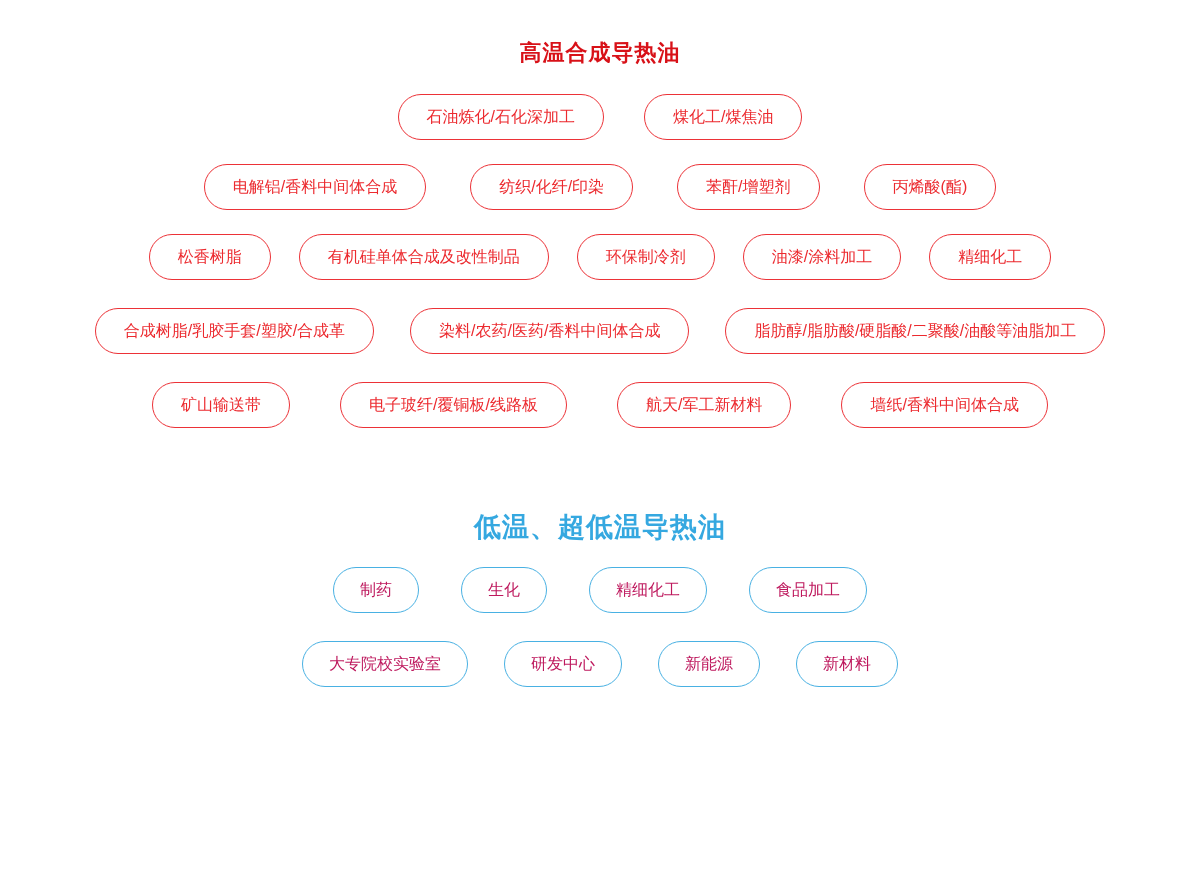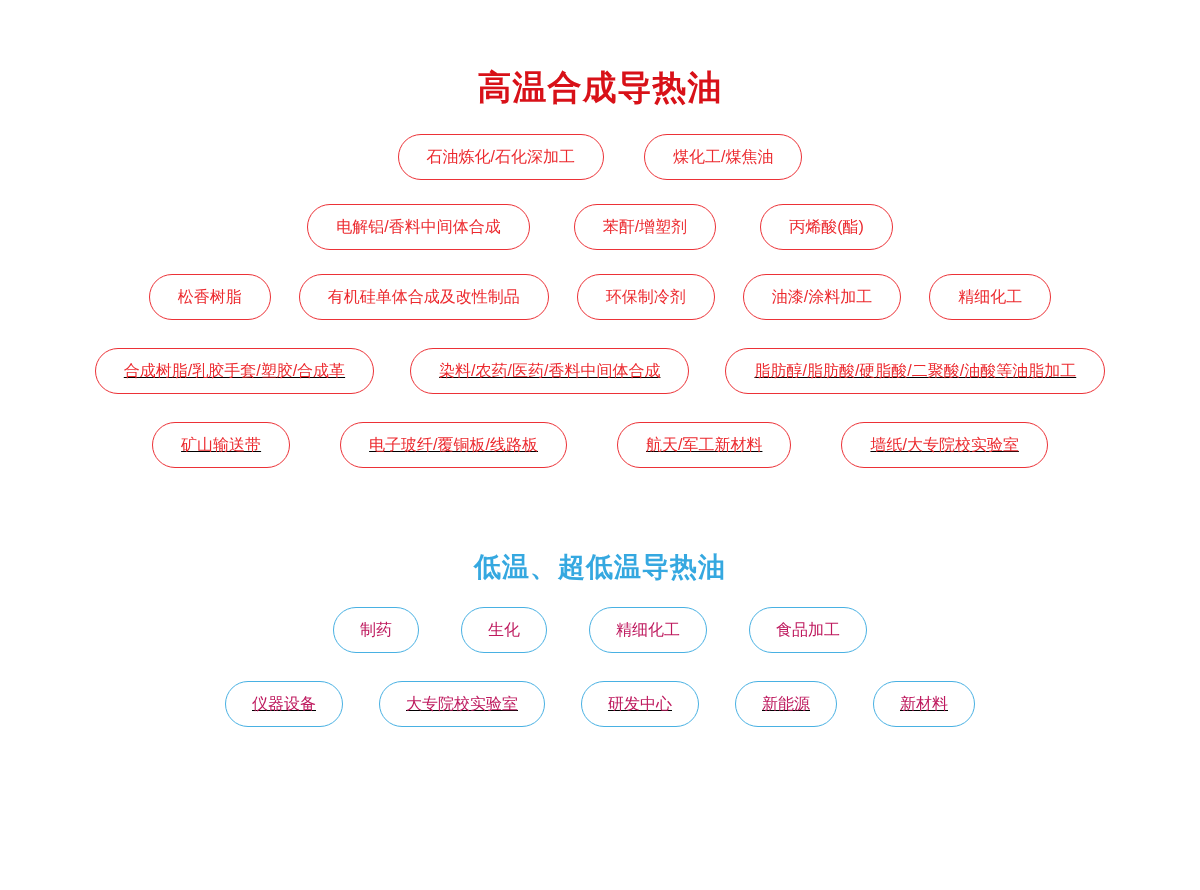--- a/index.html
+++ b/index.html
@@ -22,24 +22,24 @@
   
   .section-title {
     width: 100%;
     text-align: center;
     font-weight: bold;
     letter-spacing: 1px;
     line-height: 1;
     user-select: none;
   }
   .section-title.hot {
-    font-size: 34px;
+    font-size: 22px;
     color: #d81118;
     margin: 0;
-    padding-top: 70px;
+    padding-top: 42px;
   }
   .section-title.cold {
     font-size: 27px;
     color: #35a8e0;
     margin: 0;
     padding-top: 0;
   }
 
   
   .rows {
@@ -79,21 +79,21 @@
   }
 
   
   .gap-40 > .pill + .pill { margin-left: 40px; }
   .gap-44 > .pill + .pill { margin-left: 44px; }
   .gap-42 > .pill + .pill { margin-left: 42px; }
   .gap-36 > .pill + .pill { margin-left: 36px; }
   .gap-50 > .pill + .pill { margin-left: 50px; }
   .gap-28 > .pill + .pill { margin-left: 28px; }
 
-  .row-m-28 { margin-top: 28px; text-decoration: underline; }
+  .row-m-28 { margin-top: 28px; }
   .row-m-24 { margin-top: 24px; }
 
   .hot-block { margin-top: 30px; }
   .cold-block { margin-top: 26px; }
 
   .spacer-mid { height: 86px; }
 </style>
 </head>
 <body>
 
@@ -103,20 +103,21 @@
 
   <div class="rows hot-block">
 
     <div class="pill-row gap-40">
       <span class="pill hot">石油炼化/石化深加工</span>
       <span class="pill hot">煤化工/煤焦油</span>
     </div>
 
     <div class="pill-row gap-44 row-m-24">
       <span class="pill hot">电解铝/香料中间体合成</span>
+      <span class="pill hot">纺织/化纤/印染</span>
       <span class="pill hot">苯酐/增塑剂</span>
       <span class="pill hot">丙烯酸(酯)</span>
     </div>
 
     <div class="pill-row gap-28 row-m-24">
       <span class="pill hot">松香树脂</span>
       <span class="pill hot">有机硅单体合成及改性制品</span>
       <span class="pill hot">环保制冷剂</span>
       <span class="pill hot">油漆/涂料加工</span>
       <span class="pill hot">精细化工</span>
@@ -125,41 +126,40 @@
     <div class="pill-row gap-36 row-m-28">
       <span class="pill hot">合成树脂/乳胶手套/塑胶/合成革</span>
       <span class="pill hot">染料/农药/医药/香料中间体合成</span>
       <span class="pill hot">脂肪醇/脂肪酸/硬脂酸/二聚酸/油酸等油脂加工</span>
     </div>
 
     <div class="pill-row gap-50 row-m-28">
       <span class="pill hot">矿山输送带</span>
       <span class="pill hot">电子玻纤/覆铜板/线路板</span>
       <span class="pill hot">航天/军工新材料</span>
-      <span class="pill hot">墙纸/大专院校实验室</span>
+      <span class="pill hot">墙纸/香料中间体合成</span>
     </div>
 
 
   </div>
 
   <div class="spacer-mid"></div>
 
   <h1 class="section-title cold">低温、超低温导热油</h1>
 
   <div class="rows cold-block">
 
     <div class="pill-row gap-42">
       <span class="pill cold">制药</span>
       <span class="pill cold">生化</span>
       <span class="pill cold">精细化工</span>
       <span class="pill cold">食品加工</span>
     </div>
 
     <div class="pill-row gap-36 row-m-28">
-      <span class="pill cold">仪器设备</span>
       <span class="pill cold">大专院校实验室</span>
       <span class="pill cold">研发中心</span>
       <span class="pill cold">新能源</span>
       <span class="pill cold">新材料</span>
     </div>
 
   </div>
 
 </div>
 

